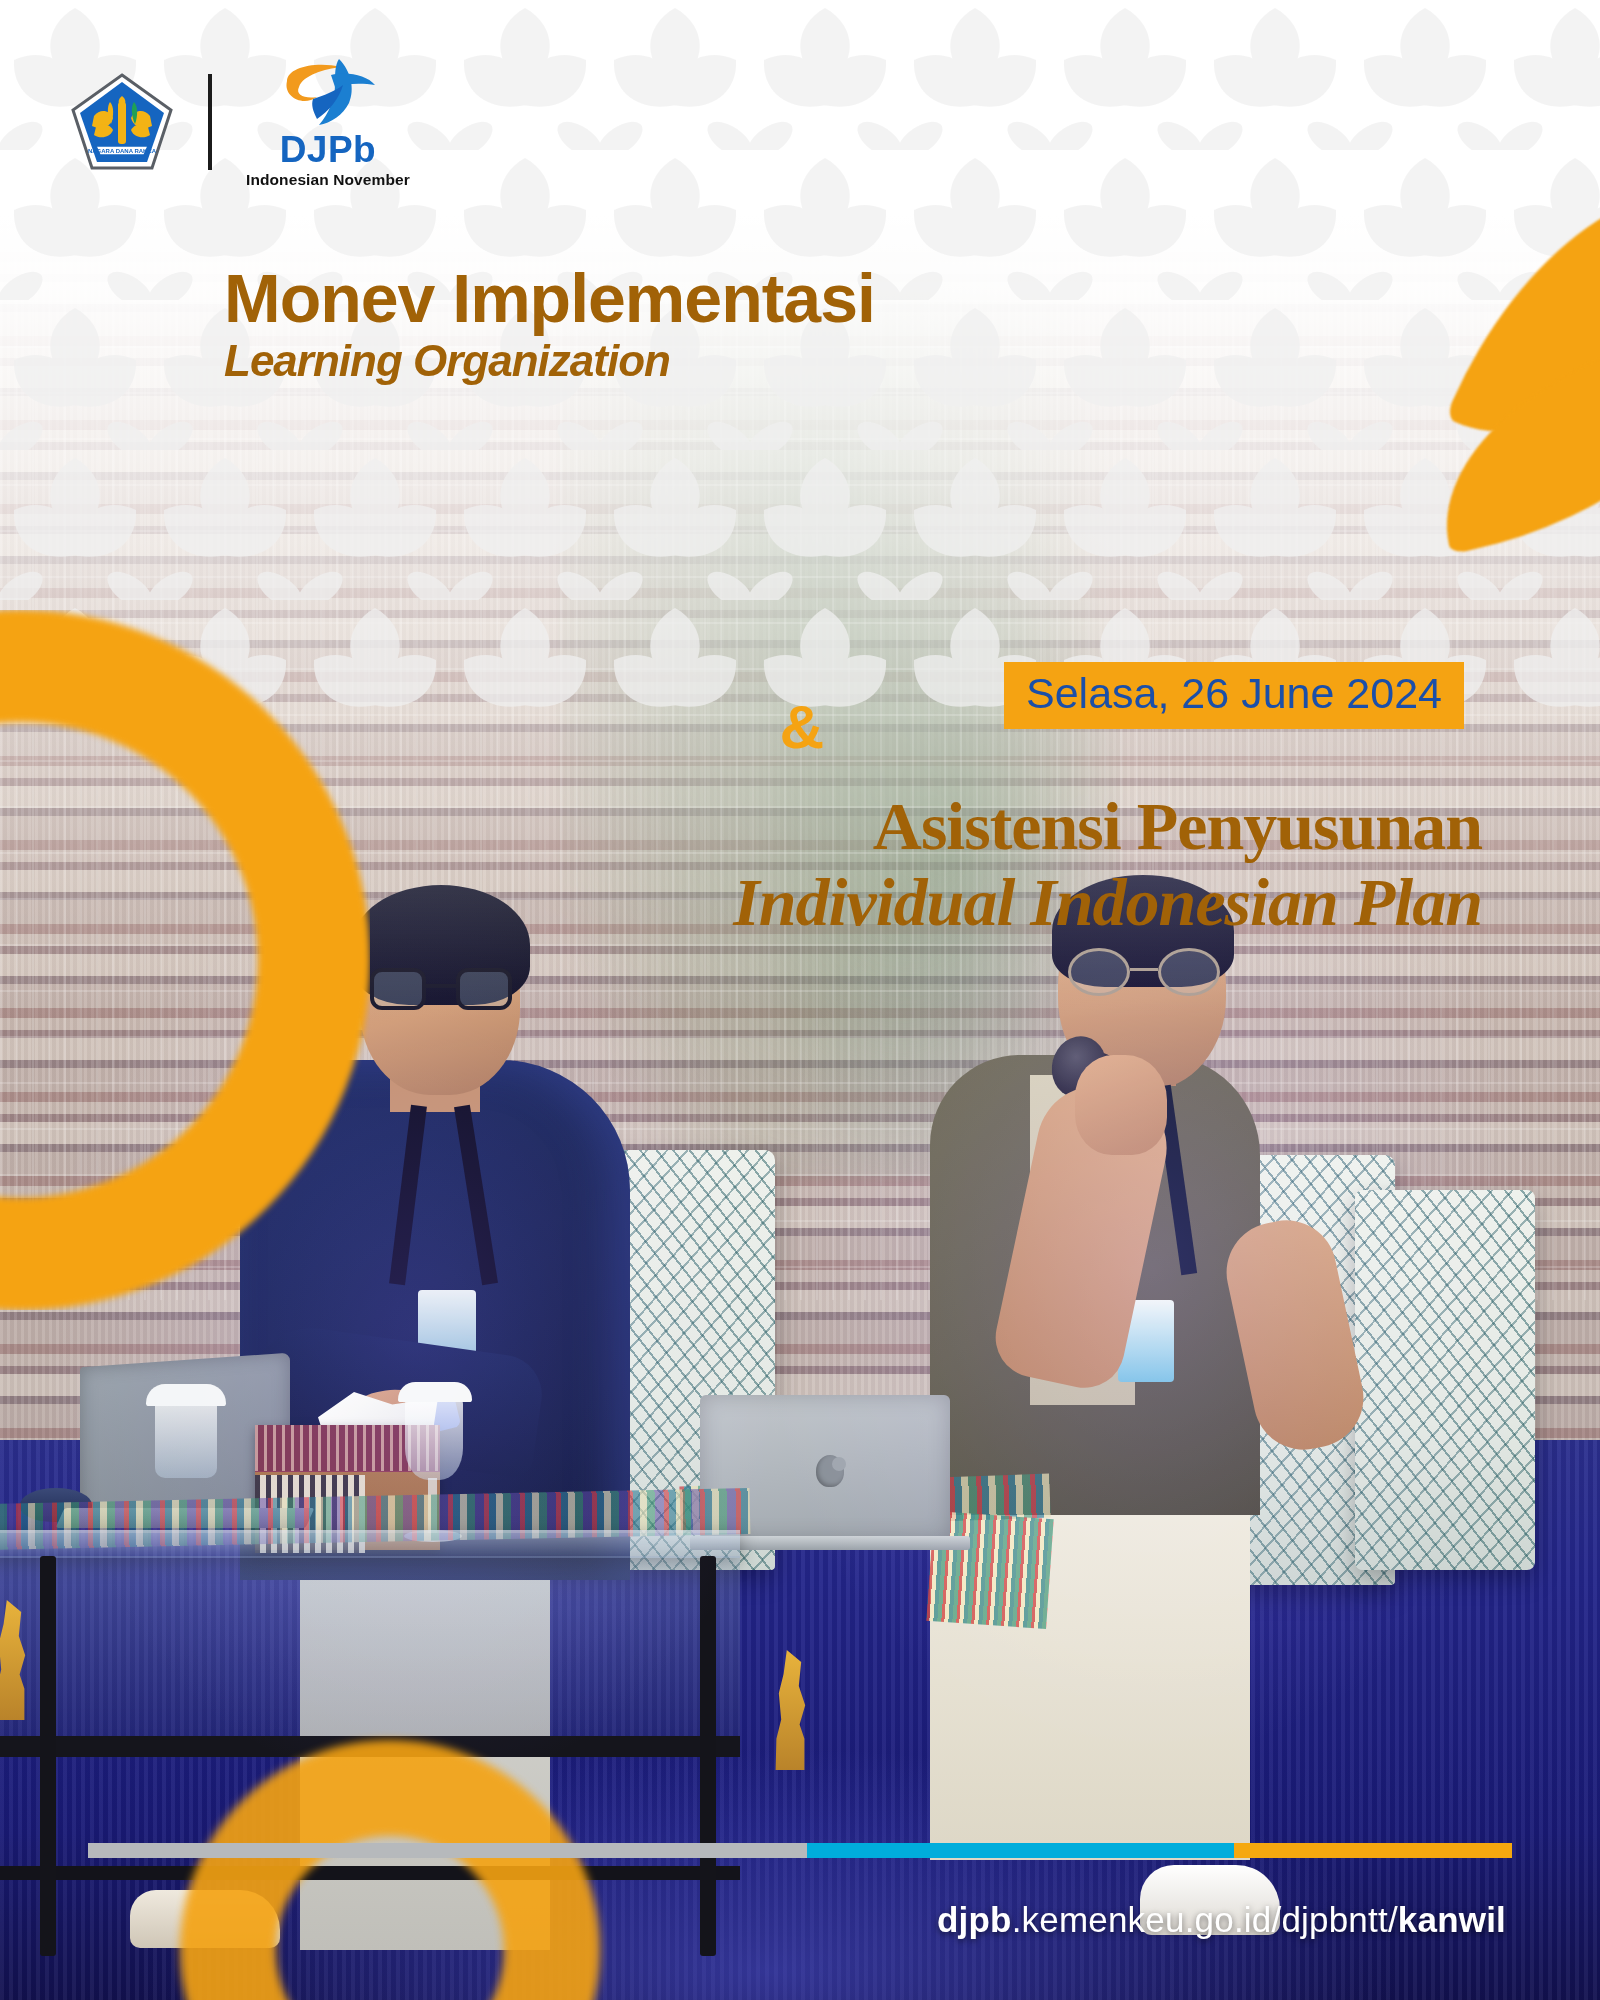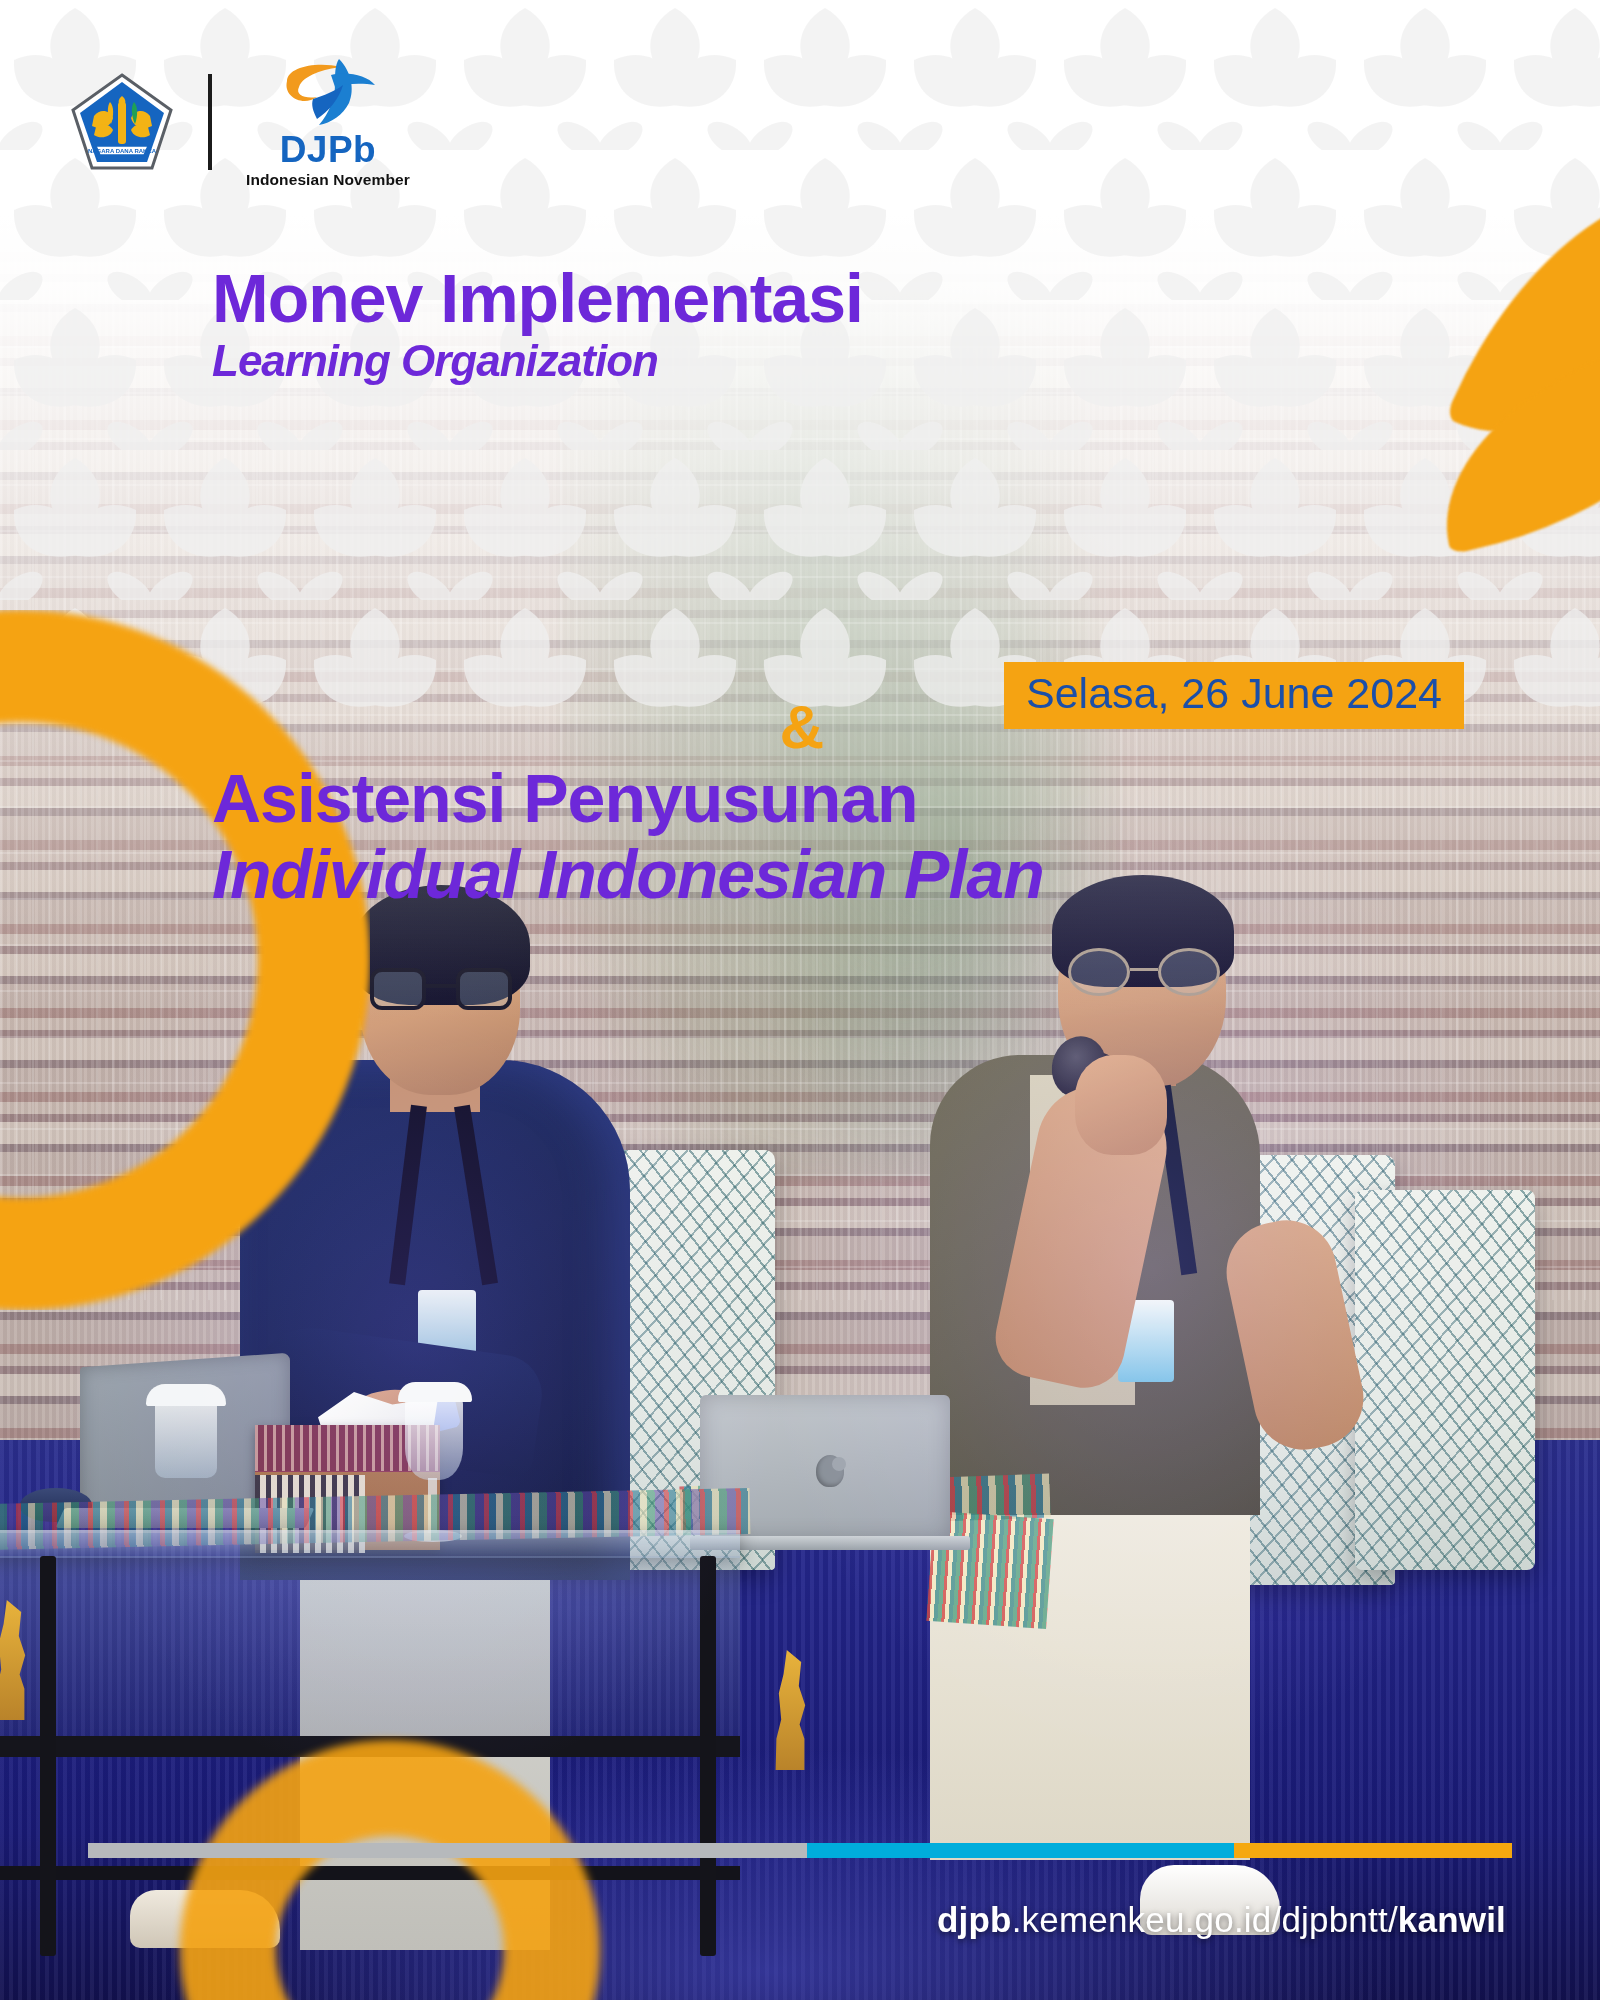--- a/index.html
+++ b/index.html
@@ -447,32 +447,32 @@
     border-left:16px solid #1F5FB4;
   }
   .intress-edge-l{
     position:absolute; left:-5px; top:6px; bottom:6px; width:5px; background:#1F5FB4;
     border-radius:4px;
   }
 
   
   .headline{ position:absolute; left:212px; top:262px; width:1300px; }
   .h-line{
-    color:#6d28d9; font-weight:bold; line-height:1.06; white-space:nowrap;
+    color:#a16207; font-weight:bold; line-height:1.06; white-space:nowrap;margin-left:12px;
   }
   .l1{ font-size:68px; letter-spacing:-1px; }
   .l2{ font-size:44px; font-style:italic; letter-spacing:-1px; margin-top:4px; }
 
   .amp{
     position:absolute; left:0; top:434px; width:1300px; text-align:center;
     color:#F5A312; font-size:62px; font-weight:bold; line-height:1;
     padding-right:120px;
   }
 
-  .block2{ position:absolute; left:0; top:500px; width:1300px; text-align:left; padding-right:30px; }
+  .block2{ position:absolute; left:0; top:528px; width:1300px; text-align:right; padding-right:30px;font-family:Liberation Serif, serif; }
   .l3{ font-size:68px; letter-spacing:-1px; }
   .l4{ font-size:68px; font-style:italic; letter-spacing:-1px; margin-top:4px; }
 
   .date-badge{
     position:absolute; right:136px; top:662px;
     background:#F5A312; color:#1B4FA8;
     font-size:43px; padding:10px 22px 14px 22px;
     line-height:1; white-space:nowrap;
   }
 

